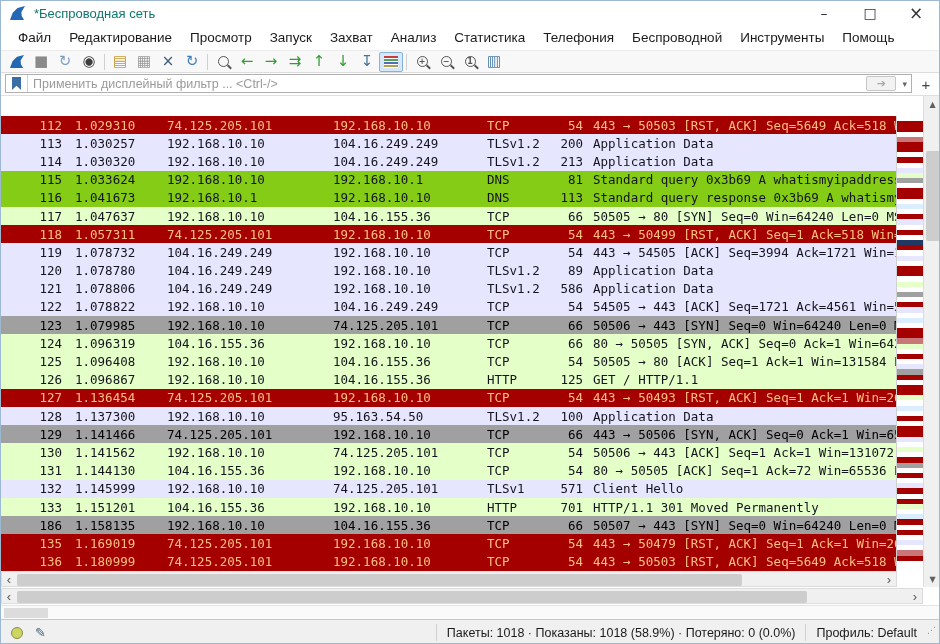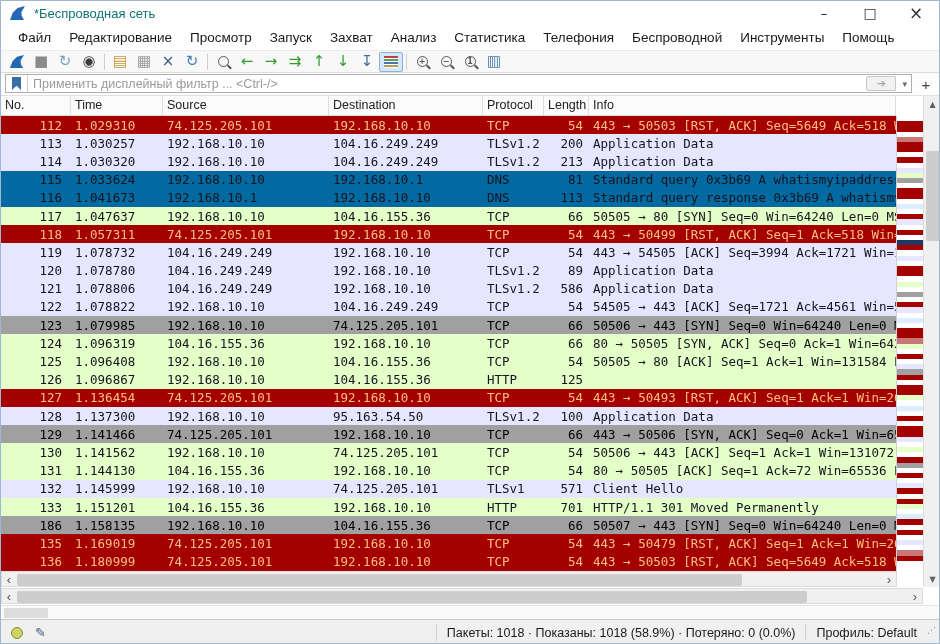--- a/index.html
+++ b/index.html
@@ -63,21 +63,21 @@
   .td{padding:0 4px;overflow:hidden;flex-shrink:0;}
   .c-no{width:70px;text-align:right;padding-right:9px;}
   .c-time{width:92px;}
   .c-src{width:166px;}
   .c-dst{width:154px;}
   .c-proto{width:61px;}
   .c-len{width:45px;text-align:right;padding-right:6px;}
   .c-info{flex:1;}
   .r-rst{background:#a40000;color:#ffc080;}
   .r-tls{background:#e7e6ff;color:#14141e;}
-  .r-dns{background:#0369a1;color:#14141e;}
+  .r-dns{background:#84cc16;color:#14141e;}
   .r-http{background:#e4ffc7;color:#14141e;}
   .r-syn{background:#a0a0a0;color:#000000;}
   
   .minimap{position:absolute;left:895px;top:115px;width:27px;height:455px;background:#ffffff;
            border-left:1px solid #d0d0d0;display:flex;flex-direction:column;}
   .mseg{flex:1;width:100%;}
   .vscroll{position:absolute;left:922px;top:95px;width:18px;height:491px;background:#f0f0f0;
            border-left:1px solid #dcdcdc;}
   .vs-arrow{position:absolute;left:0;width:100%;height:16px;display:flex;align-items:center;
             justify-content:center;font-size:8px;color:#606060;font-family:"DejaVu Sans",sans-serif;}
@@ -175,29 +175,20 @@
       <span class="bm-box">
         <span class="bookmark"></span>
       </span>
       <input class="filter-input" placeholder="Применить дисплейный фильтр ... &lt;Ctrl-/&gt;" style="">
       <span class="apply-box">➔</span>
       <span class="caret">▾</span>
     </div>
     <span class="plus-btn">+</span>
   </div>
 
-  <div class="thead">
-      <span class="th" style="width: 70px;">No.</span>
-      <span class="th" style="width: 92px;">Time</span>
-      <span class="th" style="width: 166px;">Source</span>
-      <span class="th" style="width: 154px;">Destination</span>
-      <span class="th" style="width: 61px;">Protocol</span>
-      <span class="th" style="width: 45px;">Length</span>
-      <span class="th" style="flex: 1 1 0%;">Info</span>
-    </div>
   <div class="tbody">
       <div class="prow r-rst">
         <span class="td c-no">112</span>
         <span class="td c-time">1.029310</span>
         <span class="td c-src">74.125.205.101</span>
         <span class="td c-dst">192.168.10.10</span>
         <span class="td c-proto">TCP</span>
         <span class="td c-len">54</span>
         <span class="td c-info">443 → 50503 [RST, ACK] Seq=5649 Ack=518 W</span>
       </div>
@@ -318,20 +309,21 @@
         <span class="td c-len">54</span>
         <span class="td c-info">50505 → 80 [ACK] Seq=1 Ack=1 Win=131584 L</span>
       </div>
       <div class="prow r-http">
         <span class="td c-no">126</span>
         <span class="td c-time">1.096867</span>
         <span class="td c-src">192.168.10.10</span>
         <span class="td c-dst">104.16.155.36</span>
         <span class="td c-proto">HTTP</span>
         <span class="td c-len">125</span>
+        <span class="td c-info">GET / HTTP/1.1</span>
       </div>
       <div class="prow r-rst">
         <span class="td c-no">127</span>
         <span class="td c-time">1.136454</span>
         <span class="td c-src">74.125.205.101</span>
         <span class="td c-dst">192.168.10.10</span>
         <span class="td c-proto">TCP</span>
         <span class="td c-len">54</span>
         <span class="td c-info">443 → 50493 [RST, ACK] Seq=1 Ack=1 Win=26</span>
       </div>

